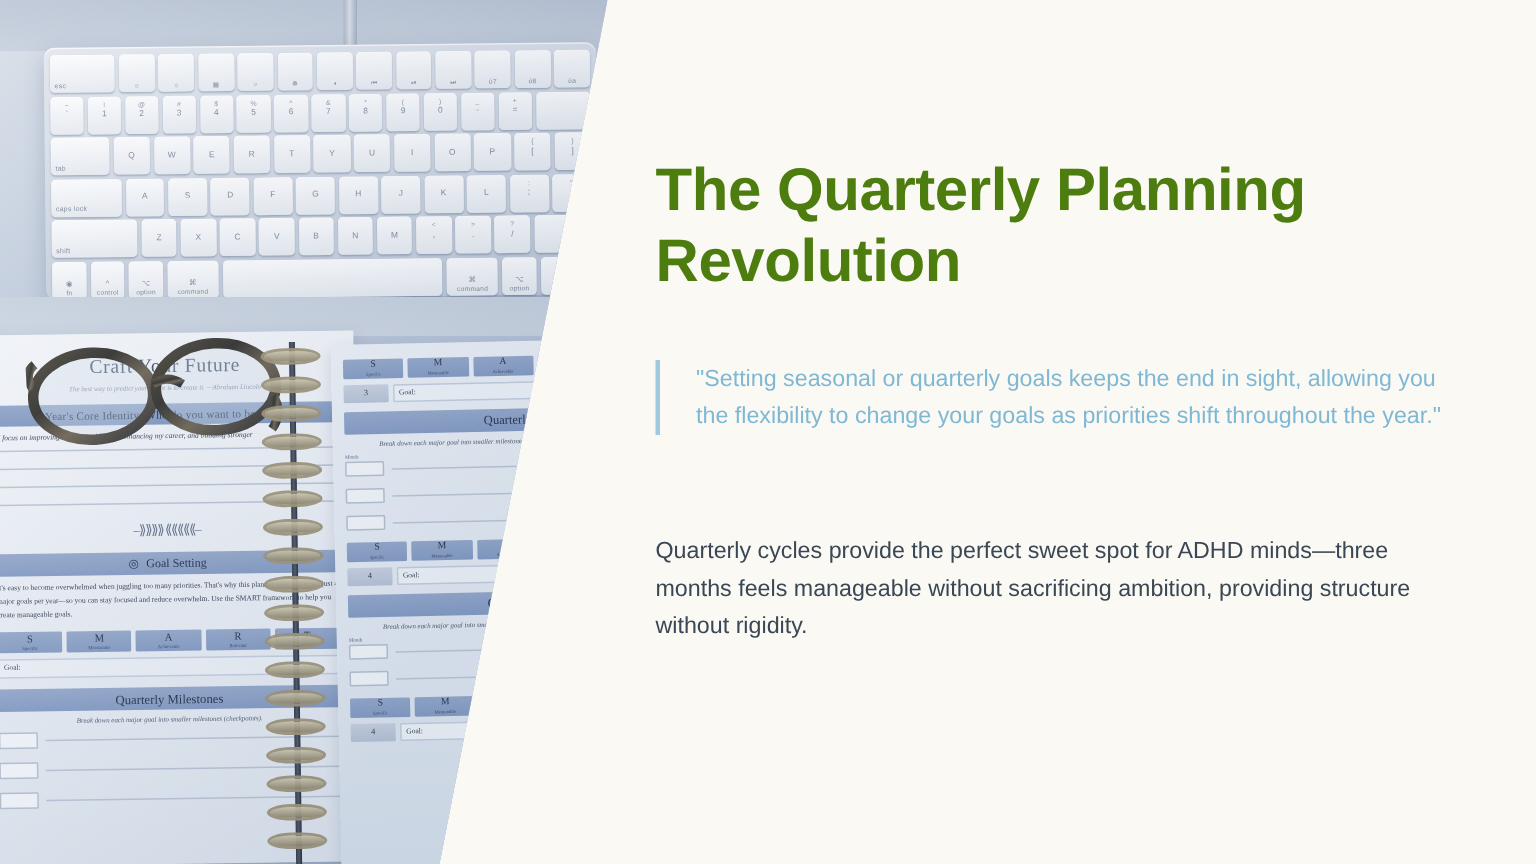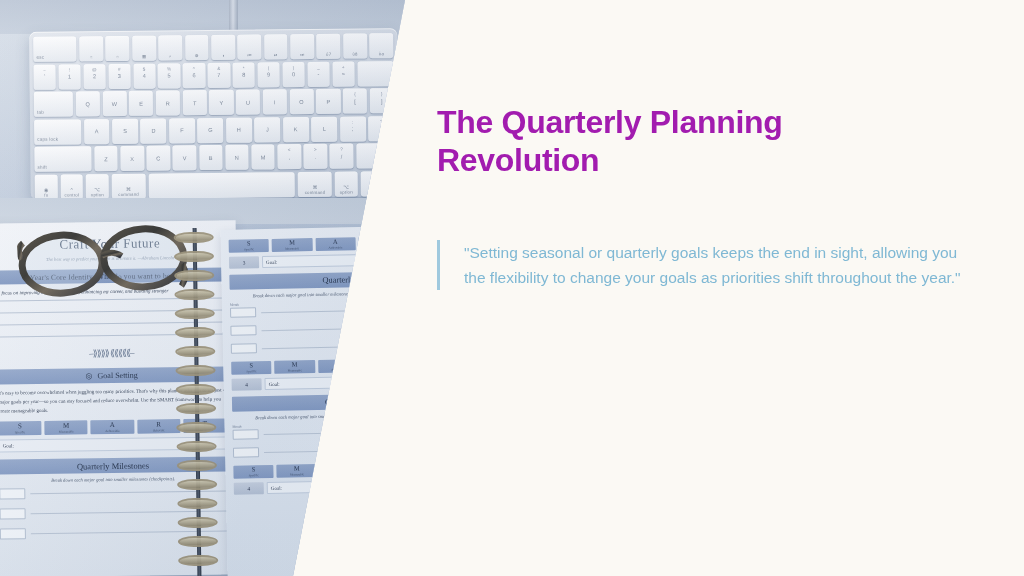--- a/index.html
+++ b/index.html
@@ -228,22 +228,22 @@
     pointer-events:none;
   }
 
   
   .content {
     position:absolute; left:437px; top:0;
     width:560px; height:576px;
   }
   .title {
     position:absolute; top:104px; left:0; width:470px;
-    font-size:32px; line-height:1.18; font-weight:bold;
-    color:#a21caf; letter-spacing:-.3px;
+    font-size:40px; line-height:1.18; font-weight:bold;
+    color:#4d7c0f; letter-spacing:-.3px;
   }
   .quote {
     position:absolute; top:240px; left:0; width:545px;
     padding-left:24px;
     border-left:3px solid #9FC9DE;
   }
   .quote p {
     font-size:15.5px; line-height:1.62; color:#7FB8D4;
   }
   .body {
@@ -730,16 +730,17 @@
   </div>
 
   <div class="content">
 
     <h1 class="title">The Quarterly Planning Revolution</h1>
 
     <blockquote class="quote">
       <p>"Setting seasonal or quarterly goals keeps the end in sight, allowing you the flexibility to change your goals as priorities shift throughout the year."</p>
     </blockquote>
 
+    <p class="body">Quarterly cycles provide the perfect sweet spot for ADHD minds—three months feels manageable without sacrificing ambition, providing structure without rigidity.</p>
 
 
   </div>
 </div>
 
 </body></html>

